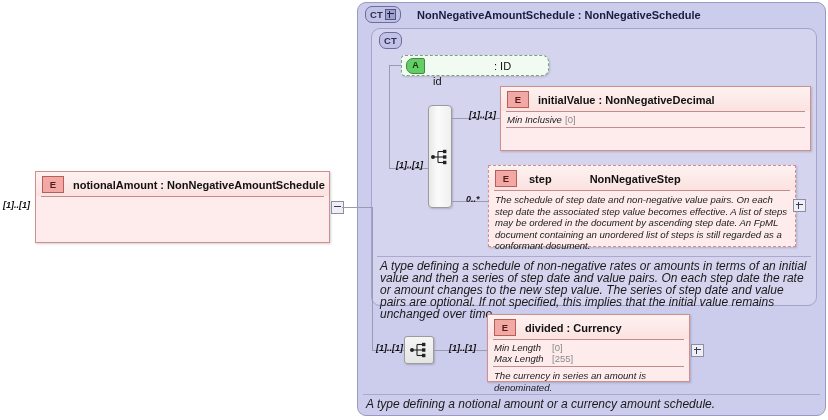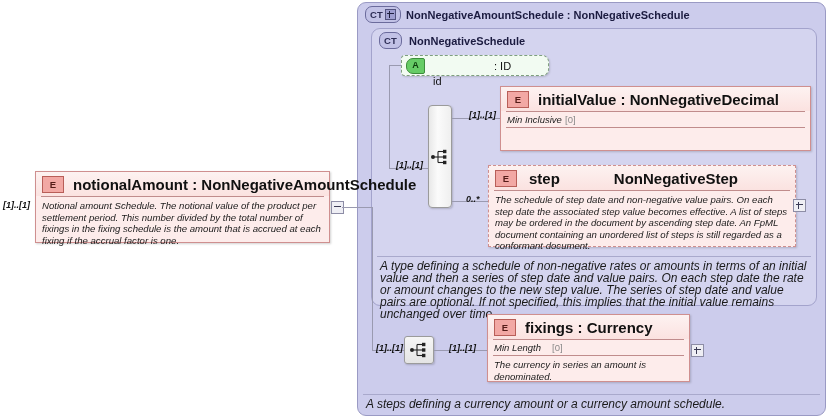--- a/index.html
+++ b/index.html
@@ -137,21 +137,21 @@
     font-weight: bold;
     color: #541c18;
     display: flex;
     align-items: center;
     justify-content: center;
     line-height: 1;
     flex: none;
   }
   .el-title {
     margin-left: 9px;
-    font-size: 15px;
+    font-size: 11px;
     font-weight: bold;
     color: #111;
     white-space: nowrap;
   }
   .el-sep {
     height: 1px;
     background: #c08c8c;
     margin: 0 5px;
   }
   .facets {
@@ -239,45 +239,43 @@
 
 <div class="canvas">
 
   <div class="abs ct-outer" style="left:357px; top:2px; width:469px; height:414px;"></div>
 
   <div class="abs" style="left:365px; top:6px; display:flex; align-items:center;">
     <span class="ct-badge">
       <span>CT</span>
         <span class="plus"></span>
     </span>
-    <span class="ct-title" style="margin-left:5px;">NonNegativeAmountSchedule : NonNegativeSchedule</span>
+    <span class="ct-title" style="margin-left:16px;">NonNegativeAmountSchedule : NonNegativeSchedule</span>
   </div>
 
   <div class="inner-doc-sep" style="left:363px; top:394px; width:457px;"></div>
-  <div class="type-doc" style="left:366px; top:398px; width:452px;">A steps defining a currency amount or a currency amount schedule.</div>
+  <div class="type-doc" style="left:366px; top:398px; width:452px;">A type defining a notional amount or a currency amount schedule.</div>
 
   <div class="abs ct-inner" style="left:371px; top:28px; width:446px; height:278px;"></div>
 
   <div class="abs" style="left:379px; top:32px; display:flex; align-items:center;">
     <span class="ct-badge">
       <span>CT</span>
     </span>
-    <span class="ct-title" style="margin-left:7px;">NonNegativeSchedule</span>
   </div>
 
   <div class="inner-doc-sep" style="left:377px; top:256px; width:434px;"></div>
   <div class="type-doc" style="left:380px; top:260px; width:430px;">A type defining a schedule of non-negative rates or amounts in terms of an initial value and then a series of step date and value pairs. On each step date the rate or amount changes to the new step value. The series of step date and value pairs are optional. If not specified, this implies that the initial value remains unchanged over time.</div>
 
   <div class="abs el-box" style="left:35px; top:171px; width:295px; height:72px;">
     <div class="el-head">
       <span class="el-badge">E</span>
       <span class="el-title">notionalAmount : NonNegativeAmountSchedule</span>
     </div>
     <div class="el-sep"></div>
-    <div class="el-doc">Notional amount Schedule. The notional value of the product per settlement period. This number divided by the total number of fixings in the fixing schedule is the amount that is accrued at each fixing if the accrual factor is one.</div>
   </div>
 
   <div class="card" style="left:3px; top:200px;">[1]..[1]</div>
 
   <div class="toggle" style="left:331px; top:201px;"></div>
 
   <div class="hline" style="left:342px; top:207px; width:30px;"></div>
 
   <div class="vline" style="left:372px; top:207px; height:143px;"></div>
   <div class="hline" style="left:372px; top:350px; width:32px;"></div>
@@ -323,21 +321,21 @@
       </div>
     </div>
     <div class="el-sep"></div>
   </div>
   <div class="card" style="left:469px; top:110px;">[1]..[1]</div>
 
   <div class="abs el-box dashed" style="left:488px; top:165px; width:308px; height:82px;">
     <div class="el-head">
       <span class="el-badge">E</span>
       <span class="el-title" style="margin-left:12px;">step</span>
-      <span class="el-title" style="margin-left:54px;">NonNegativeStep</span>
+      <span class="el-title" style="margin-left:38px;">NonNegativeStep</span>
     </div>
     <div class="el-sep"></div>
     <div class="el-doc">The schedule of step date and non-negative value pairs. On each step date the associated step value becomes effective. A list of steps may be ordered in the document by ascending step date. An FpML document containing an unordered list of steps is still regarded as a conformant document.</div>
   </div>
   <div class="card" style="left:466px; top:194px;">0..*</div>
   <div class="toggle plus" style="left:793px; top:199px;"></div>
 
   <div class="abs seq-small" style="left:404px; top:336px; width:30px; height:28px;">
     <svg width="18" height="16" viewBox="0 0 18 16">
       <circle cx="2" cy="8" r="2" fill="#222"></circle>
@@ -351,27 +349,31 @@
       <rect x="12" y="11.8" width="3.4" height="3.4" fill="#222"></rect>
     </svg>
   </div>
   <div class="card" style="left:376px; top:343px;">[1]..[1]</div>
   <div class="hline" style="left:434px; top:350px; width:53px;"></div>
   <div class="card" style="left:449px; top:343px;">[1]..[1]</div>
 
   <div class="abs el-box" style="left:487px; top:314px; width:203px; height:68px;">
     <div class="el-head">
       <span class="el-badge">E</span>
-      <span class="el-title">fixings : Currency</span>
+      <span class="el-title">divided : Currency</span>
     </div>
     <div class="el-sep"></div>
     <div class="facets">
       <div class="facet-row">
         <span class="facet-name">Min Length</span>
         <span class="facet-val">[0]</span>
       </div>
+      <div class="facet-row">
+        <span class="facet-name">Max Length</span>
+        <span class="facet-val">[255]</span>
+      </div>
     </div>
     <div class="el-sep"></div>
     <div class="el-doc">The currency in series an amount is denominated.</div>
   </div>
   <div class="toggle plus" style="left:691px; top:344px;"></div>
 
 </div>
 
 </body></html>

